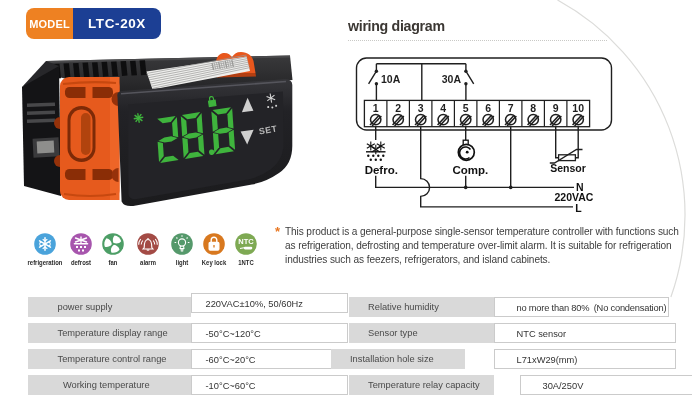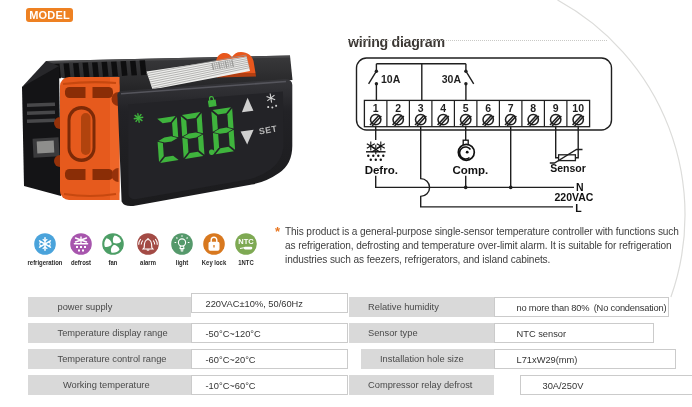--- a/index.html
+++ b/index.html
@@ -1,26 +1,26 @@
 <!DOCTYPE html>
 <html><head>
 <meta charset="utf-8">
 <style>
   html,body{margin:0;padding:0;}
   body{width:692px;height:407px;position:relative;background:#fff;transform:translateZ(0);-webkit-font-smoothing:antialiased;
        font-family:"Liberation Sans", sans-serif;overflow:hidden;}
   .abs{position:absolute;}
   
-  .banner{left:26px;top:8px;height:14px;display:flex;border-radius:3px;overflow:hidden;}
+  .banner{left:26px;top:8px;height:31px;display:flex;border-radius:8px;overflow:hidden;}
   .banner .m{background:#ee8122;color:#fff;font-weight:bold;font-size:11px;
       width:47px;display:flex;align-items:center;justify-content:center;letter-spacing:.2px;}
   .banner .t{background:#1c3f94;color:#fff;font-weight:bold;font-size:13.5px;
       width:88px;display:flex;align-items:center;justify-content:center;letter-spacing:.6px;}
   
-  .wd-title{left:348px;top:17.5px;font-size:14.2px;font-weight:bold;color:#3b3733;letter-spacing:-0.3px;margin-top:16px;}
+  .wd-title{left:348px;top:17.5px;font-size:14.2px;font-weight:bold;color:#3b3733;letter-spacing:-0.3px;}
   .wd-dots{left:348px;top:40px;width:259px;height:0;border-top:1px dotted #c9c9c6;}
   
   .iconlab{font-size:7.6px;font-weight:bold;color:#2b2b2b;text-align:center;top:258px;
            transform:scaleX(0.78);transform-origin:center;}
   
   .star{left:275px;top:223.5px;color:#e87722;font-weight:bold;font-size:13px;}
   .para{left:285px;top:224.5px;width:440px;font-size:10.1px;line-height:14.4px;color:#3e3e3e;letter-spacing:-0.1px;}
   
   .trow{height:20px;}
   .cl{background:#d9d9d9;}
@@ -31,20 +31,21 @@
 </style>
 </head>
 <body>
 
 <svg class="abs" style="left:0;top:0" width="692" height="407" viewBox="0 0 692 407">
   <path d="M557.5,0 A245,245 0 0 1 670.9,297" fill="none" stroke="#dcdcda" stroke-width="1.2"></path>
 </svg>
 
 <div class="abs banner">
     <div class="m">MODEL</div>
+    <div class="t">LTC-20X</div>
   </div>
 
 <div class="abs wd-title">wiring diagram</div>
 <div class="abs wd-dots"></div>
 
 <svg class="abs" style="left:340px;top:50px" width="305" height="170" viewBox="340 50 305 170">
   <g fill="none" stroke="#1f1f1f" stroke-width="1.4">
     <rect x="356.5" y="58" width="255" height="72" rx="10" fill="#fff"></rect>
     <path d="M376.4,63.8 H465.9 M421.8,63.8 V100.4"></path>
     <path d="M376.4,63.8 V70 M376.4,71.2 L368.6,83.8 M376.4,84 V100.4"></path>
@@ -375,22 +376,22 @@
 <div class="abs para">This product is a general-purpose single-sensor temperature controller with functions such<br>as refrigeration, defrosting and temperature over-limit alarm. It is suitable for refrigeration<br>industries such as feezers, refrigerators, and island cabinets.</div>
 
 <div id="table">
     <div class="abs trow cl ct" style="left:28px;top:297px;width:163px"><span class="in" style="padding-left:29.5px;display:inline-block">power supply</span></div>
     <div class="abs trow cv ct" style="left:191px;top:293px;width:157px"><span class="in" style="padding-left:13.5px;display:inline-block">220VAC±10%, 50/60Hz</span></div>
     <div class="abs trow cl ct" style="left:349px;top:297px;width:145px"><span class="in" style="padding-left:19px;display:inline-block">Relative humidity</span></div>
     <div class="abs trow cv ct" style="left:494px;top:297px;width:175px"><span class="in" style="padding-left:21.5px;display:inline-block"><span style="letter-spacing:-0.2px">no more than 80% (No condensation)</span></span></div>
     <div class="abs trow cl ct" style="left:28px;top:322.9px;width:163px"><span class="in" style="padding-left:29.5px;display:inline-block">Temperature display range</span></div>
     <div class="abs trow cv ct" style="left:191px;top:322.9px;width:157px"><span class="in" style="padding-left:13.5px;display:inline-block">-50°C~120°C</span></div>
     <div class="abs trow cl ct" style="left:349px;top:322.9px;width:145px"><span class="in" style="padding-left:19px;display:inline-block">Sensor type</span></div>
-    <div class="abs trow cv ct" style="left:494px;top:322.9px;width:160px"><span class="in" style="padding-left:21.5px;display:inline-block">NTC sensor</span></div>
+    <div class="abs trow cv ct" style="left:494px;top:322.9px;width:182px"><span class="in" style="padding-left:21.5px;display:inline-block">NTC sensor</span></div>
     <div class="abs trow cl ct" style="left:28px;top:348.8px;width:163px"><span class="in" style="padding-left:29.5px;display:inline-block">Temperature control range</span></div>
     <div class="abs trow cv ct" style="left:191px;top:348.8px;width:157px"><span class="in" style="padding-left:13.5px;display:inline-block">-60°C~20°C</span></div>
-    <div class="abs trow cl ct" style="left:361px;top:348.8px;width:145px"><span class="in" style="padding-left:19px;display:inline-block">Installation hole size</span></div>
+    <div class="abs trow cl ct" style="left:331px;top:348.8px;width:134px"><span class="in" style="padding-left:19px;display:inline-block">Installation hole size</span></div>
     <div class="abs trow cv ct" style="left:494px;top:348.8px;width:182px"><span class="in" style="padding-left:21.5px;display:inline-block">L71xW29(mm)</span></div>
     <div class="abs trow cl ct" style="left:28px;top:374.7px;width:163px"><span class="in" style="padding-left:35px;display:inline-block">Working temperature</span></div>
     <div class="abs trow cv ct" style="left:191px;top:374.7px;width:157px"><span class="in" style="padding-left:13.5px;display:inline-block">-10°C~60°C</span></div>
-    <div class="abs trow cl ct" style="left:349px;top:374.7px;width:145px"><span class="in" style="padding-left:19px;display:inline-block">Compressor relay defrost</span></div>
+    <div class="abs trow cl ct" style="left:349px;top:374.7px;width:145px"><span class="in" style="padding-left:19px;display:inline-block">Temperature relay capacity</span></div>
     <div class="abs trow cv ct" style="left:520px;top:374.7px;width:182px"><span class="in" style="padding-left:21.5px;display:inline-block">30A/250V</span></div>
   </div>
 
 </body></html>

